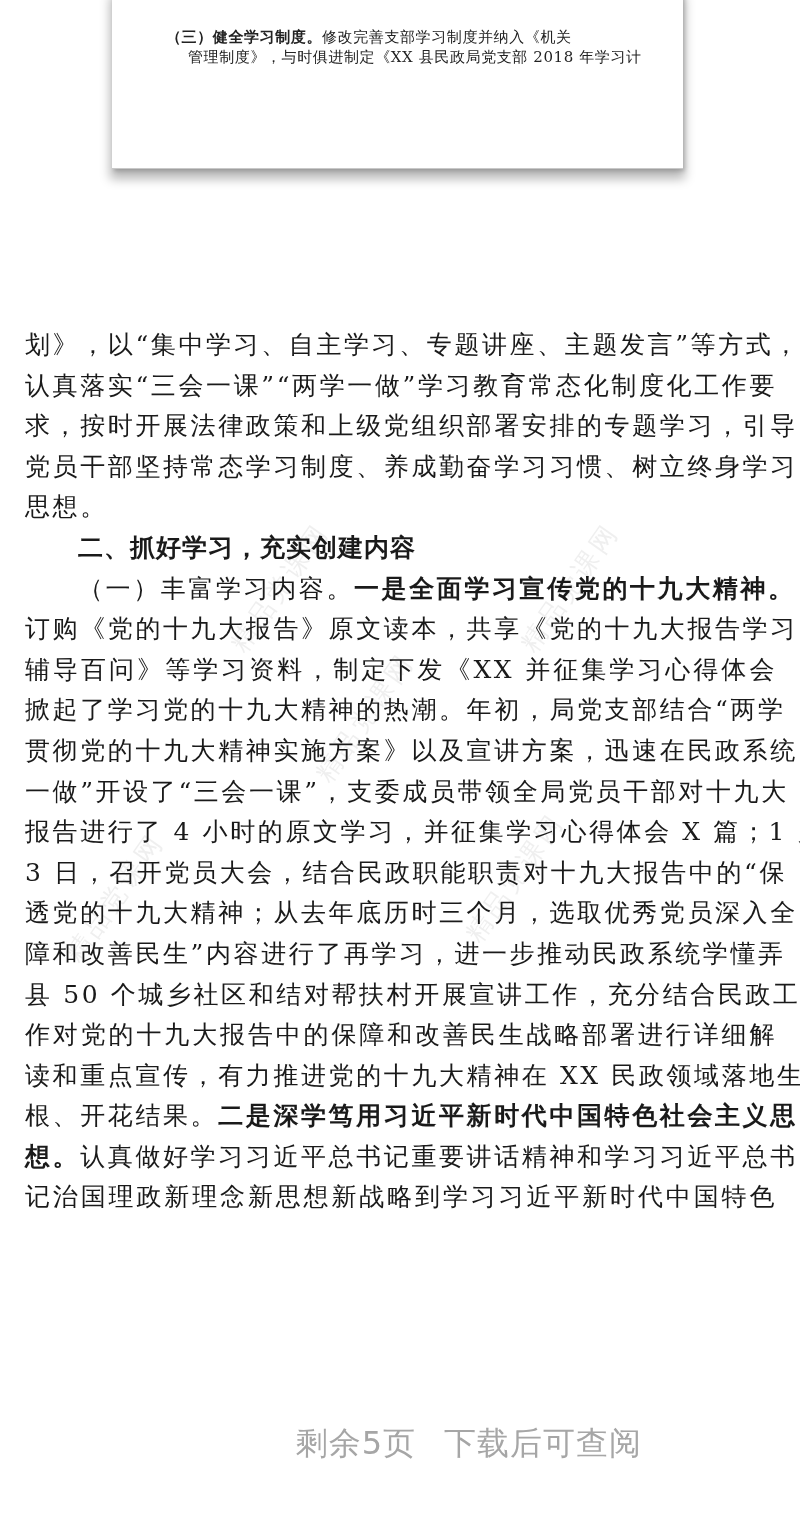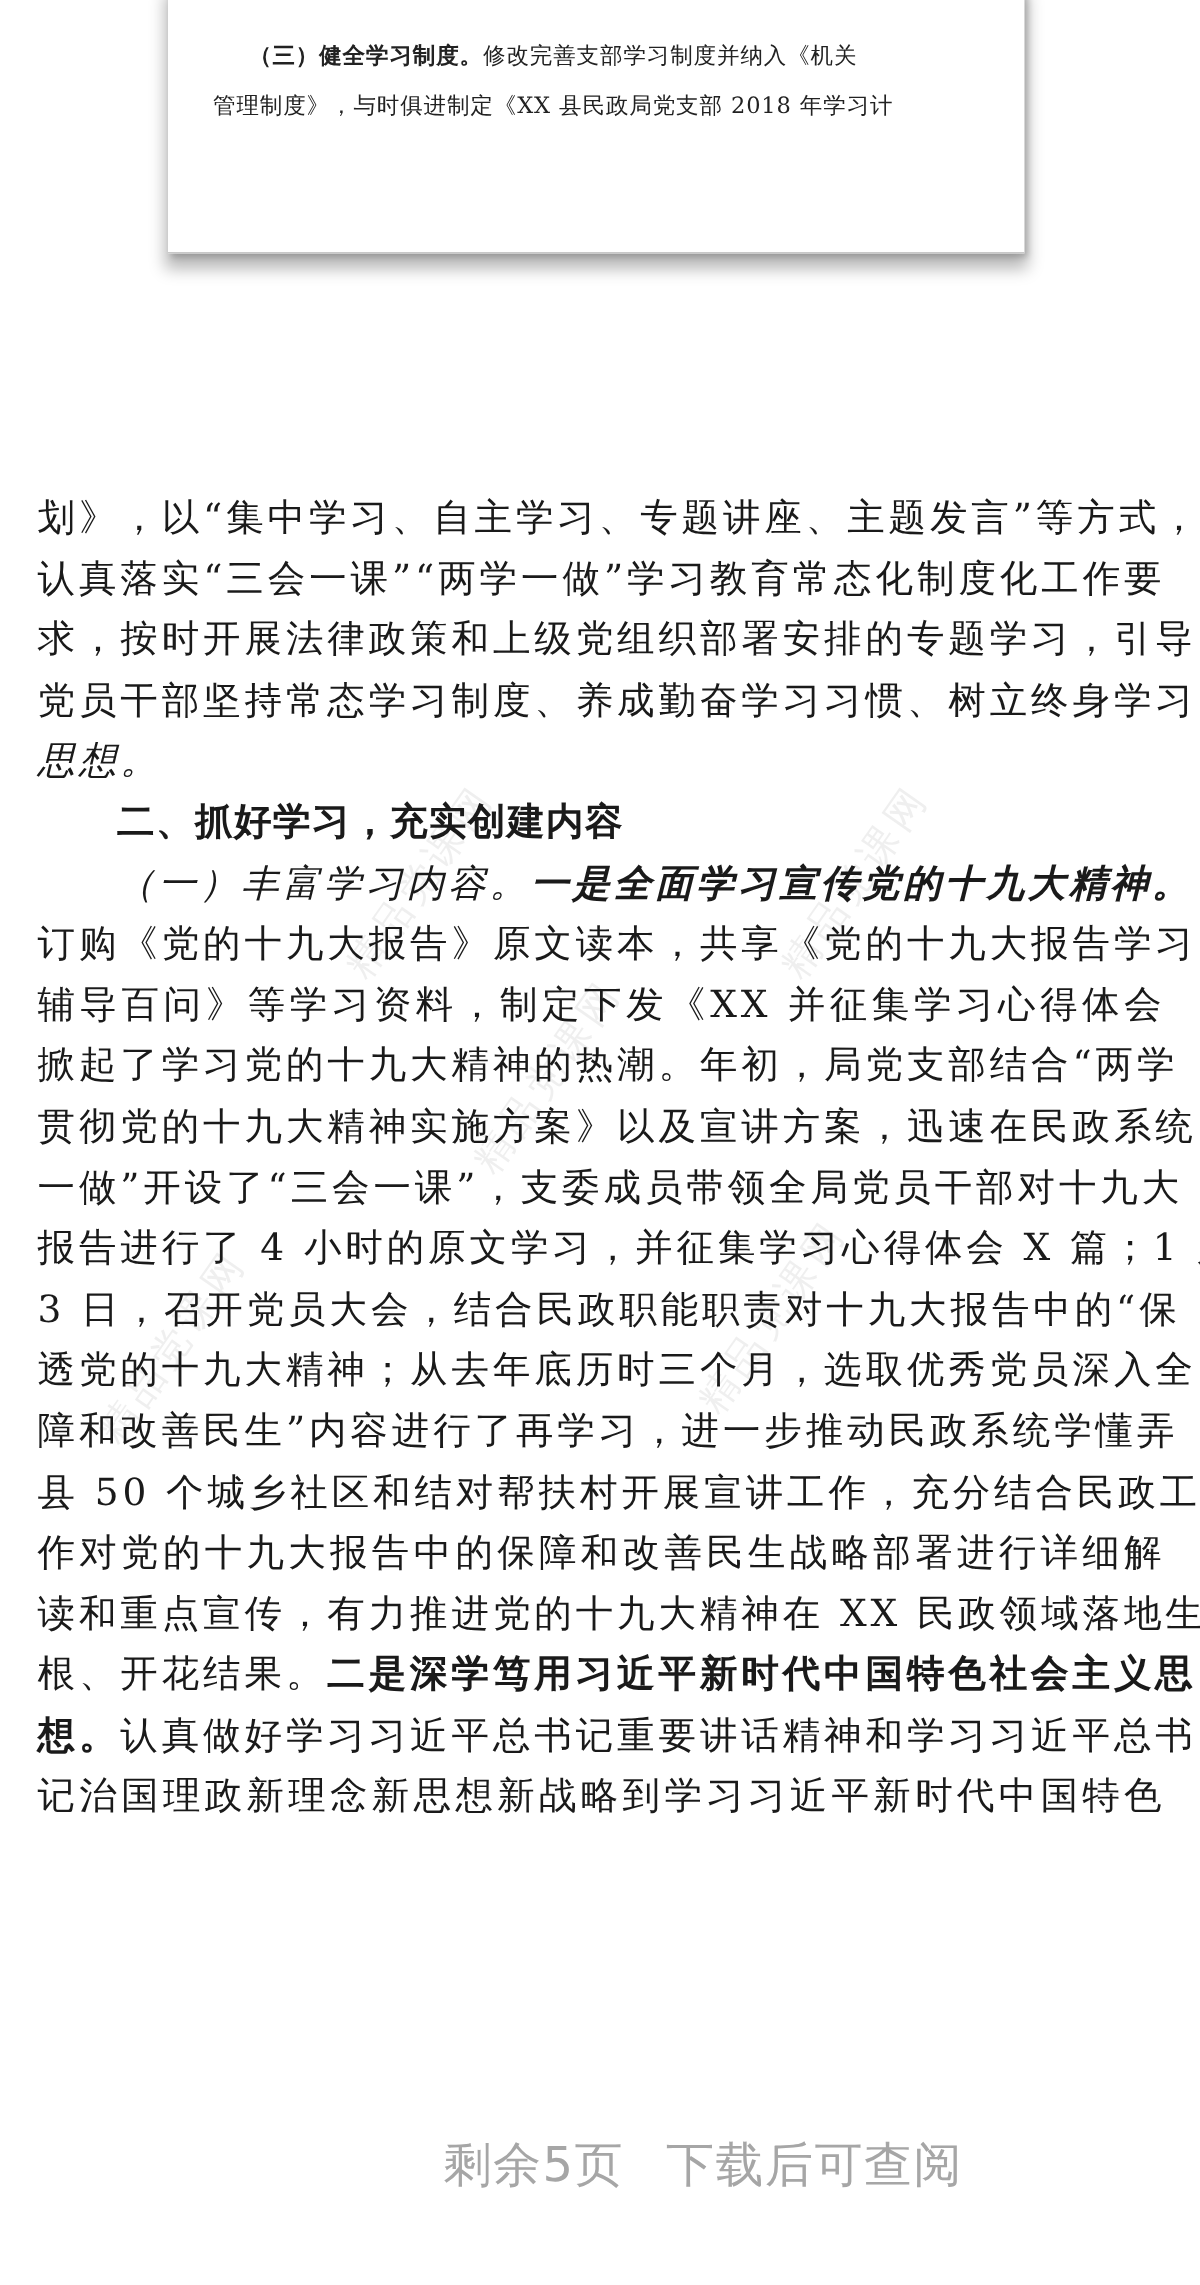--- a/index.html
+++ b/index.html
@@ -13,30 +13,30 @@
       background: #fff;
       box-shadow: 0 8px 10px 2px rgba(0,0,0,0.28), 2px 2px 4px rgba(0,0,0,0.18);
       border-bottom: 1px solid #c8c8c8;
     }
     .card-line {
       position: absolute; left: 30px; width: 500px;
       font-size: 15px; line-height: 20px; white-space: nowrap;
       color: #222; letter-spacing: 0.6px;
     }
     .card-line.l1 { top: 37px; left: 54px; }
-    .card-line.l2 { top: 70px; }
+    .card-line.l2 { top: 57px; margin-left: 46px; }
     .b { font-weight: bold; }
 
     .page-body { position: absolute; left: 25px; top: 325px; width: 752px; }
     .line {
       height: 40.6px; line-height: 40.6px; font-size: 25px;
       white-space: nowrap; letter-spacing: 2.6px; overflow: visible;
       text-align: justify; text-align-last: justify;
     }
-    .line.last { text-align-last: left; font-style: italic; }
+    .line.last { text-align-last: left; }
     .line.heading {
       font-family: "DejaVu Sans", "Liberation Sans", sans-serif;
       font-weight: bold; padding-left: 53px; text-align-last: left; letter-spacing: 1px;
     }
     .line.indent { padding-left: 53px; }
 
     .watermark {
       position: absolute; font-family: "DejaVu Sans", sans-serif; font-size: 26px;
       color: rgba(180,180,180,0.22); transform: rotate(-55deg); white-space: nowrap;
       pointer-events: none; letter-spacing: 4px;

